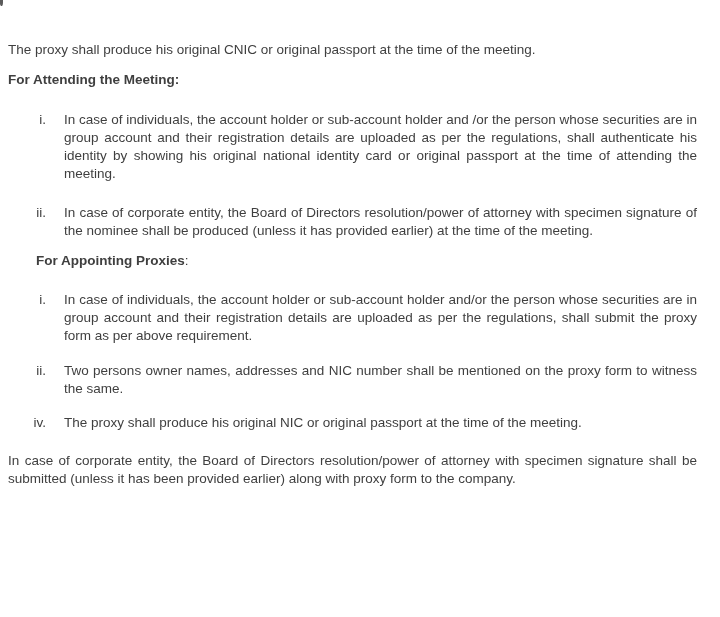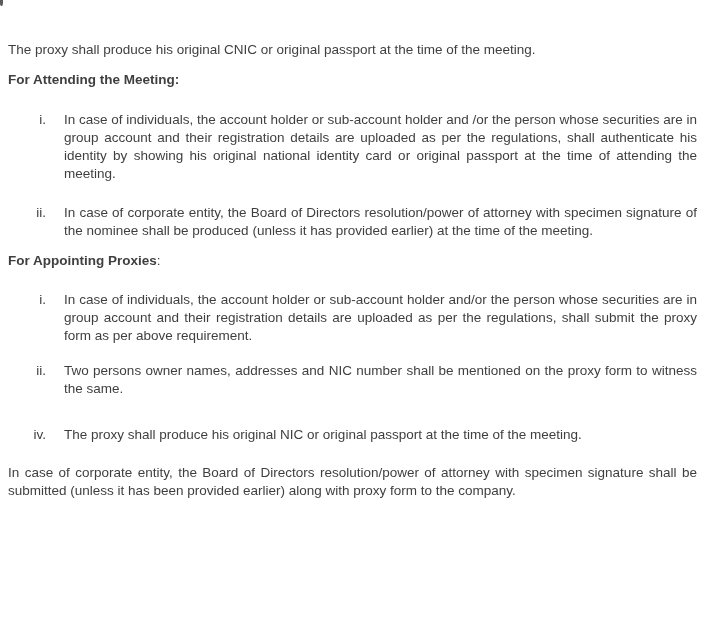--- a/index.html
+++ b/index.html
@@ -35,41 +35,41 @@
     text-align: justify;
   }
   .heading {
     margin: 0;
     font-weight: 700;
   }
   .heading .colon-regular {
     font-weight: 400;
   }
   .h-attending { margin-top: 12px; }
-  .h-appointing { margin-top: 12px; }
+  .h-appointing { margin-top: 12px; margin-left: 28px; }
   .list { margin: 0; padding: 0; }
   .item {
     display: flex;
     margin: 0;
   }
   .marker {
     flex: 0 0 56px;
     box-sizing: border-box;
     text-align: right;
     padding-right: 18px;
   }
   .item-text {
     flex: 1;
     text-align: justify;
   }
   .mt22 { margin-top: 22px; }
   .mt21 { margin-top: 21px; }
   .mt19 { margin-top: 19px; }
   .mt17 { margin-top: 17px; }
-  .mt16 { margin-top: 28px; }
+  .mt16 { margin-top: 16px; }
   .closing { margin-top: 20px; }
 </style>
 </head>
 <body>
 
 <div class="fragment"></div>
 
 <div class="doc">
 
   <p class="para">The proxy shall produce his original CNIC or original passport at the time of the meeting.</p>

